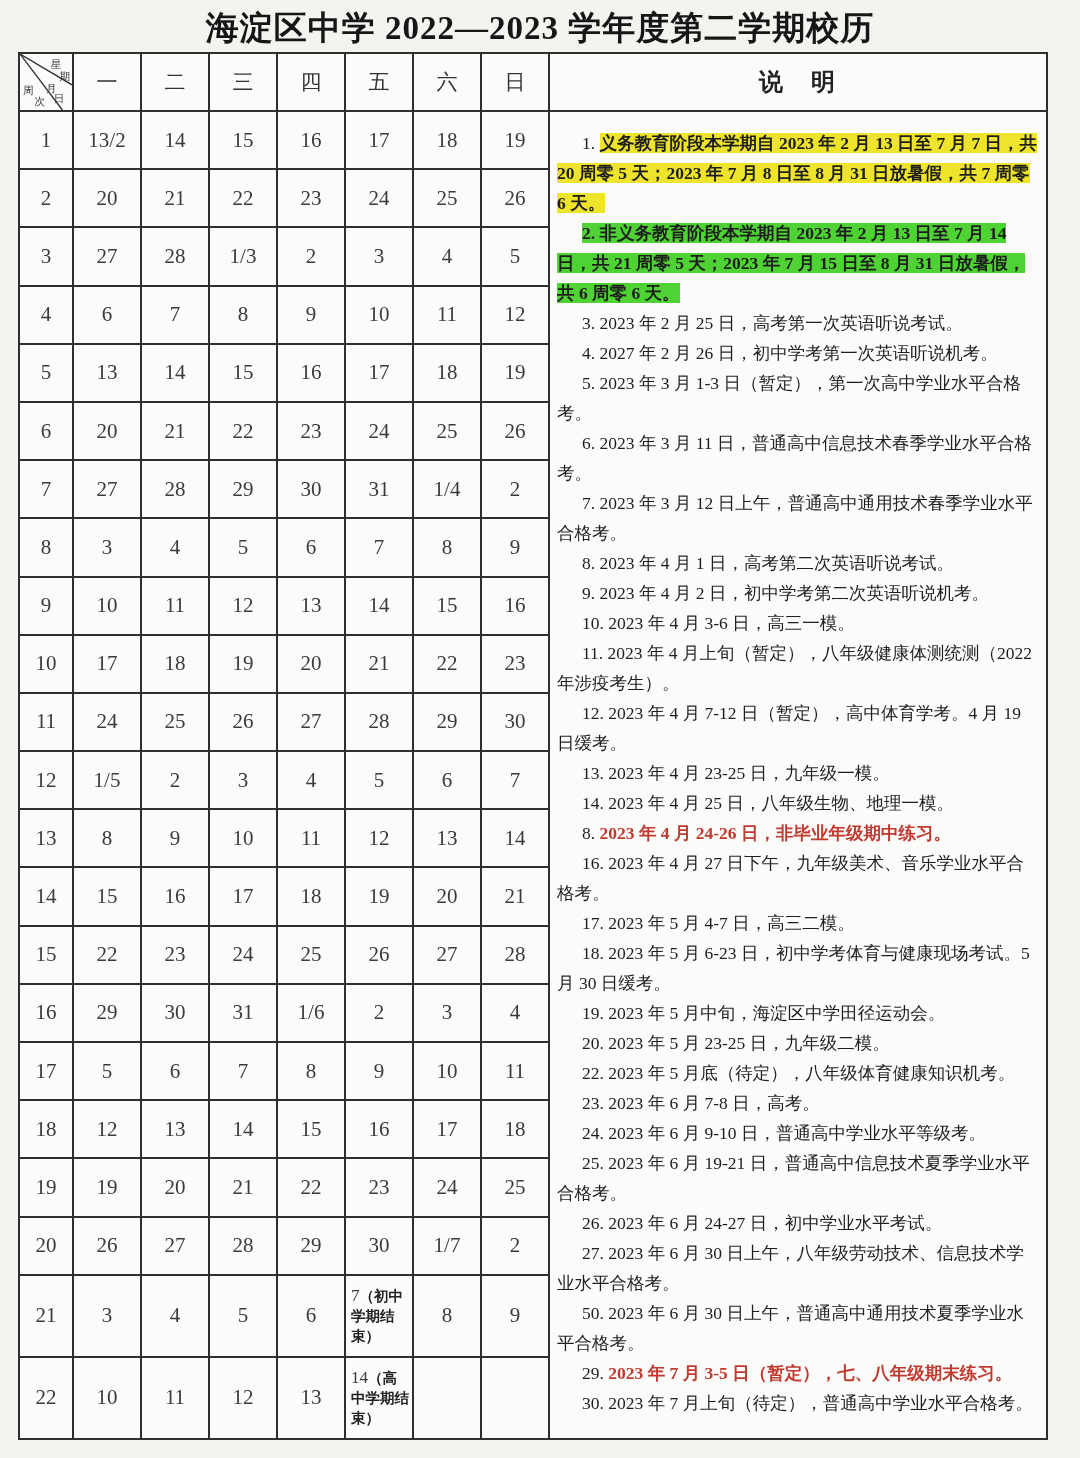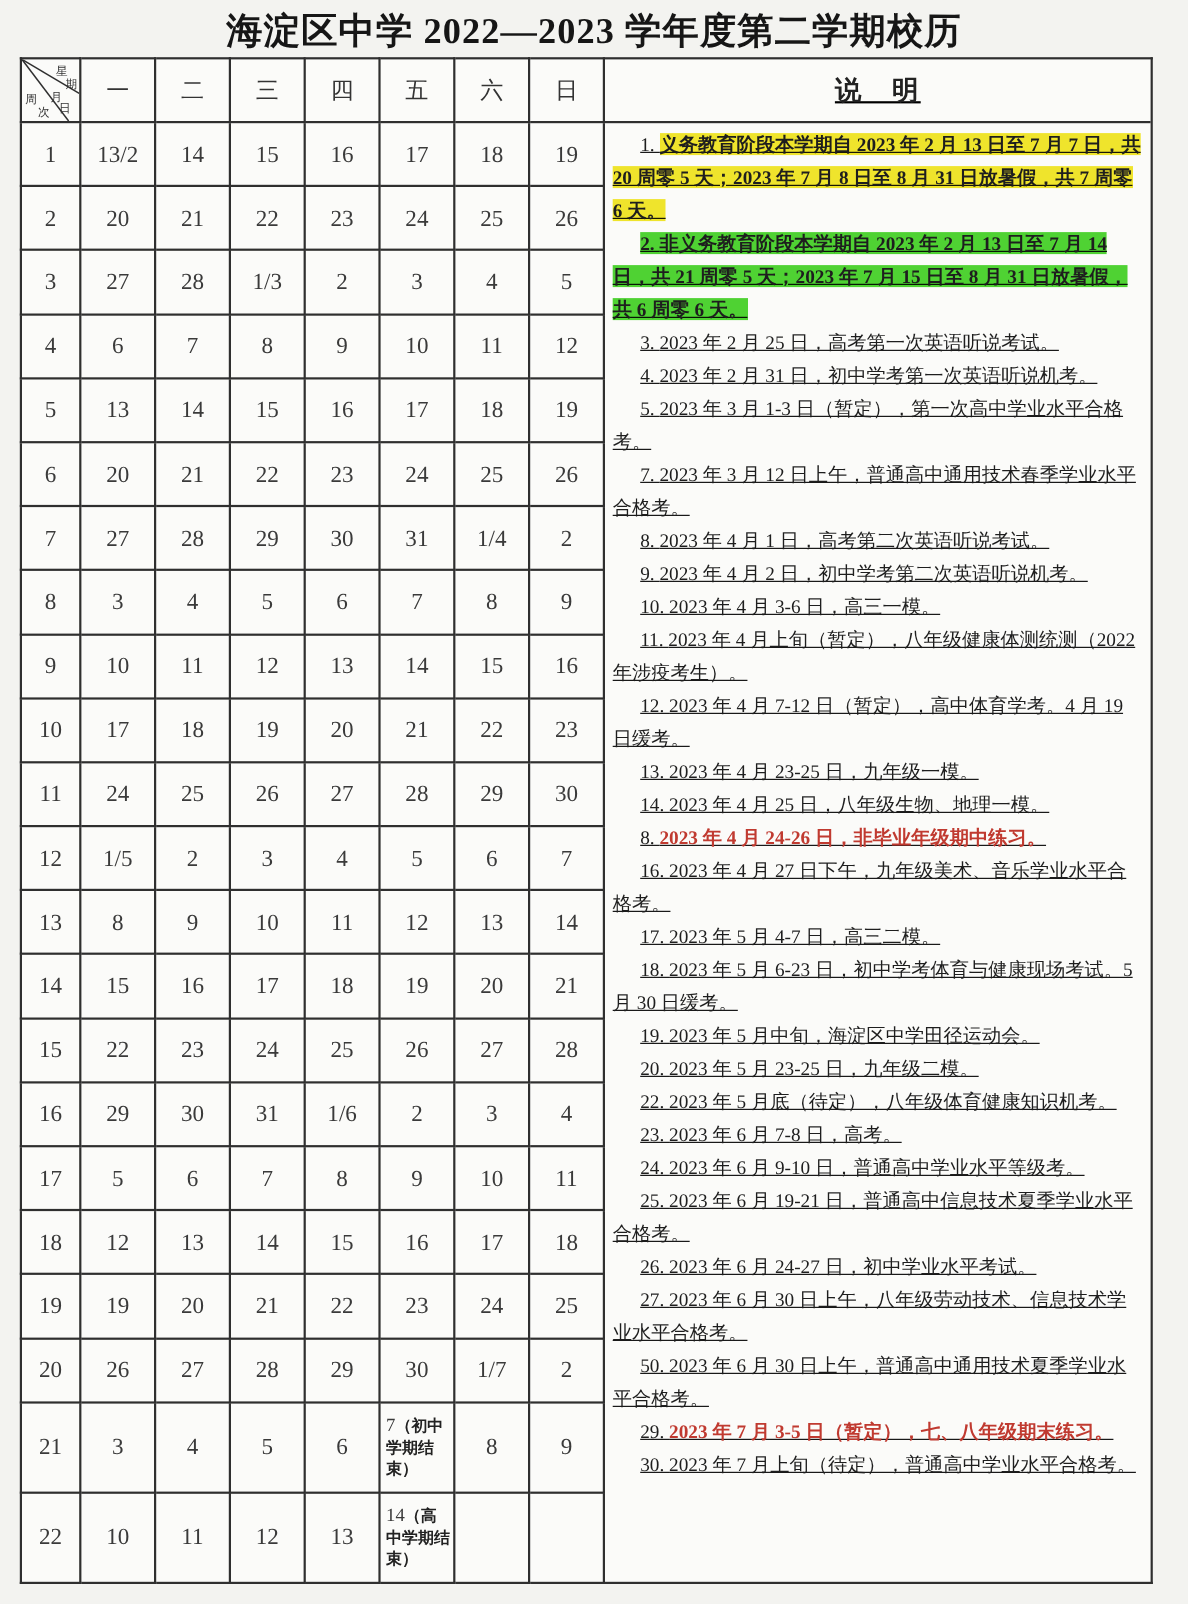--- a/index.html
+++ b/index.html
@@ -36,32 +36,32 @@
   th.corner text { font-size:11px; fill:#333; font-family:"Liberation Serif","DejaVu Serif",serif; }
   td.endcell {
     text-align:left; padding:3px 2px 3px 5px;
     font-size:15px; line-height:1.3; vertical-align:middle;
   }
   td.endcell .endnum { font-size:17px; }
   td.endcell .endtxt { font-weight:bold; font-size:14.5px; color:#222; }
   .notes-col {
     width:500px; background:#fbfbf9;
     border:2px solid var(--c-line); border-left:none;
-    display:flex; flex-direction:column;text-decoration:underline;
+    display:flex; flex-direction:column;
   }
   .notes-header {
     height:58px; flex:none;
     border-bottom:2px solid var(--c-line);
     display:flex; align-items:center; justify-content:center;
     font-size:24px; font-weight:bold; color:#222; letter-spacing:2px;
   }
   .notes-body {
     flex:1; overflow:hidden;
     padding:4px 9px 6px 7px;
-    font-size:17.5px; line-height:30px; color:#1e1e1e;
+    font-size:17.5px; line-height:30px; color:#1e1e1e;margin-top:12px;
   }
   p.note { margin:0; text-indent:25px; }
   .note .num { color:#1e1e1e; }
   .hl-y { background:var(--c-yellow); font-weight:bold; }
   .hl-g { background:var(--c-green); font-weight:bold; }
   .note .red { color:var(--c-red); font-weight:bold; }
 </style>
 </head>
 <body>
 
@@ -327,22 +327,23 @@
           </tr>
         </tbody>
     </table>
 
     <div class="notes-col">
       <div class="notes-header">说　明</div>
       <div class="notes-body" id="notes-body">
           <p class="note"><span class="num">1. </span><span class="hl-y">义务教育阶段本学期自 2023 年 2 月 13 日至 7 月 7 日，共 20 周零 5 天；2023 年 7 月 8 日至 8 月 31 日放暑假，共 7 周零 6 天。</span></p>
           <p class="note"><span class="hl-g">2. <span>非义务教育阶段本学期自 2023 年 2 月 13 日至 7 月 14 日，共 21 周零 5 天；2023 年 7 月 15 日至 8 月 31 日放暑假，共 6 周零 6 天。</span></span></p>
           <p class="note"><span class="num">3. </span><span>2023 年 2 月 25 日，高考第一次英语听说考试。</span></p>
-          <p class="note"><span class="num">4. </span><span>2023 年 2 月 31 日，初中学考第一次英语听说机考。</span></p>
+          <p class="note"><span class="num">4. </span><span>2027 年 2 月 26 日，初中学考第一次英语听说机考。</span></p>
           <p class="note"><span class="num">5. </span><span>2023 年 3 月 1-3 日（暂定），第一次高中学业水平合格考。</span></p>
+          <p class="note"><span class="num">6. </span><span>2023 年 3 月 11 日，普通高中信息技术春季学业水平合格考。</span></p>
           <p class="note"><span class="num">7. </span><span>2023 年 3 月 12 日上午，普通高中通用技术春季学业水平合格考。</span></p>
           <p class="note"><span class="num">8. </span><span>2023 年 4 月 1 日，高考第二次英语听说考试。</span></p>
           <p class="note"><span class="num">9. </span><span>2023 年 4 月 2 日，初中学考第二次英语听说机考。</span></p>
           <p class="note"><span class="num">10. </span><span>2023 年 4 月 3-6 日，高三一模。</span></p>
           <p class="note"><span class="num">11. </span><span>2023 年 4 月上旬（暂定），八年级健康体测统测（2022 年涉疫考生）。</span></p>
           <p class="note"><span class="num">12. </span><span>2023 年 4 月 7-12 日（暂定），高中体育学考。4 月 19 日缓考。</span></p>
           <p class="note"><span class="num">13. </span><span>2023 年 4 月 23-25 日，九年级一模。</span></p>
           <p class="note"><span class="num">14. </span><span>2023 年 4 月 25 日，八年级生物、地理一模。</span></p>
           <p class="note"><span class="num">8. </span><span class="red">2023 年 4 月 24-26 日，非毕业年级期中练习。</span></p>
           <p class="note"><span class="num">16. </span><span>2023 年 4 月 27 日下午，九年级美术、音乐学业水平合格考。</span></p>

